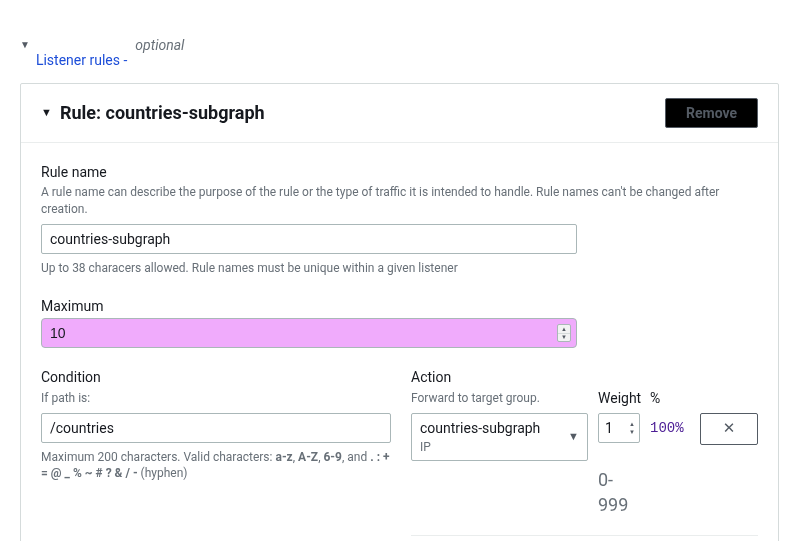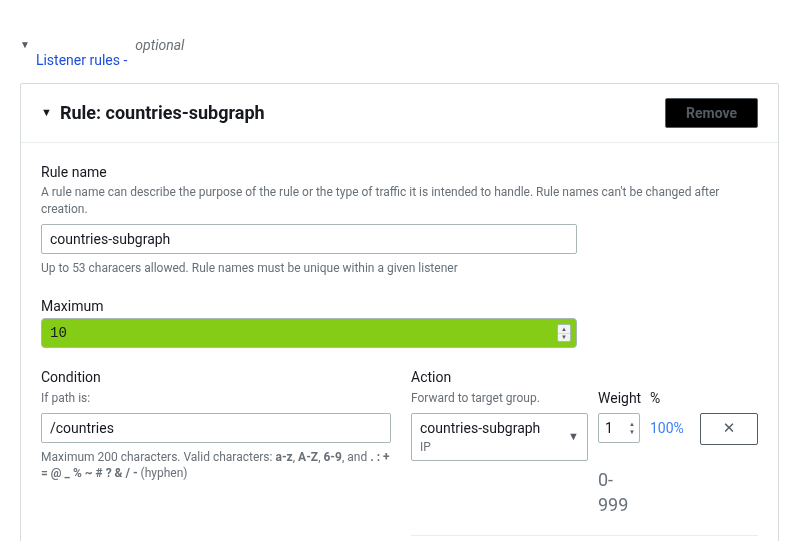--- a/index.html
+++ b/index.html
@@ -112,22 +112,22 @@
       display: flex;
       align-items: stretch;
     }
     .input-number {
       flex: 1;
       padding: 6px 8px;
       border: 1px solid #aab7b8;
       border-radius: 4px;
       font-size: 14px;
       color: #16191f;
-      font-family: Liberation Mono, monospace;
-      background: #84cc16;
+      font-family: Liberation Sans, sans-serif;
+      background: #f0abfc;
     }
     .stepper {
       position: absolute;
       right: 6px;
       top: 50%;
       transform: translateY(-50%);
       display: flex;
       flex-direction: column;
       width: 14px;
       height: 18px;
@@ -219,23 +219,24 @@
       display: flex;
       align-items: center;
       justify-content: center;
       font-size: 6px;
       color: #545b64;
       cursor: pointer;
       line-height: 1;
     }
     .pct {
       font-size: 14px;
-      color: #3b82f6;
+      color: #4c1d95;
       padding-top: 6px;
       min-width: 40px;
+      font-family: Liberation Mono, monospace;
     }
     .icon-btn {
       width: 58px;
       height: 32px;
       border: 1px solid #545b64;
       border-radius: 2px;
       background: #fff;
       display: flex;
       align-items: center;
       justify-content: center;
@@ -275,21 +276,21 @@
     </div>
     <button class="btn">Remove</button>
   </div>
 
   <div class="panel-body">
 
     <div class="field">
       <label class="field-label">Rule name</label>
       <div class="field-description">A rule name can describe the purpose of the rule or the type of traffic it is intended to handle. Rule names can't be changed after creation.</div>
       <input type="text" class="input-text" value="countries-subgraph" style="">
-      <div class="field-hint">Up to 53 characers allowed. Rule names must be unique within a given listener</div>
+      <div class="field-hint">Up to 38 characers allowed. Rule names must be unique within a given listener</div>
     </div>
 
     <div class="field">
       <label class="field-label">Maximum</label>
       <div class="input-number-wrap">
         <input type="text" class="input-number" value="10" style="">
         <div class="stepper">
           <div class="st">▲</div>
           <div class="st">▼</div>
         </div>

